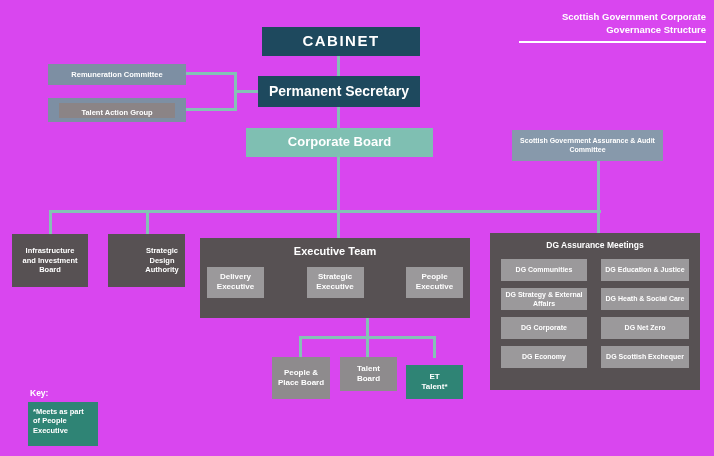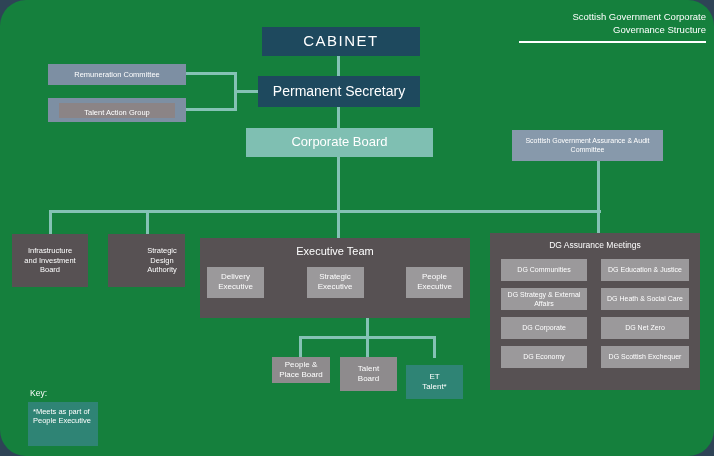--- a/index.html
+++ b/index.html
@@ -1,20 +1,20 @@
 <!DOCTYPE html>
 <html><head>
 <meta charset="utf-8">
 <style>
   html,body{margin:0;padding:0;background:#2e4456;}
   .canvas{
     position:relative;width:714px;height:456px;overflow:hidden;
-    background:#15803d;
+    background:#d946ef;
     font-family:"Liberation Sans","DejaVu Sans",sans-serif;
-    color:#ffffff;font-weight:normal;border-radius:26px;
+    color:#ffffff;font-weight:bold;
   }
   .node{position:absolute;display:flex;align-items:center;justify-content:center;
         text-align:center;line-height:1.25;}
   .dark-teal{background:#1E495E;}
   .light-teal{background:#7FBFB2;}
   .slate{background:#7D8FA3;}
   .slate-light{background:#8799AB;}
   .warm-gray{background:#8B8486;}
   .dark-gray{background:#575153;}
   .mid-gray{background:#8E8B8D;}
@@ -46,21 +46,21 @@
 
   
   .exec{left:200px;top:238px;width:270px;height:80px;display:block;}
   .exec-title{margin-top:7px;text-align:center;font-size:11px;}
   .exec-row{display:flex;justify-content:space-between;padding:0 7px;margin-top:8px;}
   .exec-member{width:57px;height:31px;display:flex;align-items:center;justify-content:center;
                text-align:center;font-size:8px;line-height:1.25;background:#9B999B;}
   .exec-member span{max-width:52px;}
 
   
-  .pp{left:272px;top:357px;width:58px;height:26px;font-size:8px;}
+  .pp{left:272px;top:357px;width:58px;height:42px;font-size:8px;}
   .pp span{max-width:52px;}
   .tb{left:340px;top:357px;width:57px;height:34px;font-size:8px;}
   .tb span{max-width:36px;}
   .et{left:406px;top:357px;width:57px;height:34px;font-size:8px;margin-top:8px;}
   .et span{max-width:36px;}
 
   
   .dg{left:490px;top:233px;width:210px;height:157px;display:block;}
   .dg-title{margin-top:7px;text-align:center;font-size:8.5px;}
   .dg-grid{display:grid;grid-template-columns:86px 88px;column-gap:14px;row-gap:7px;

